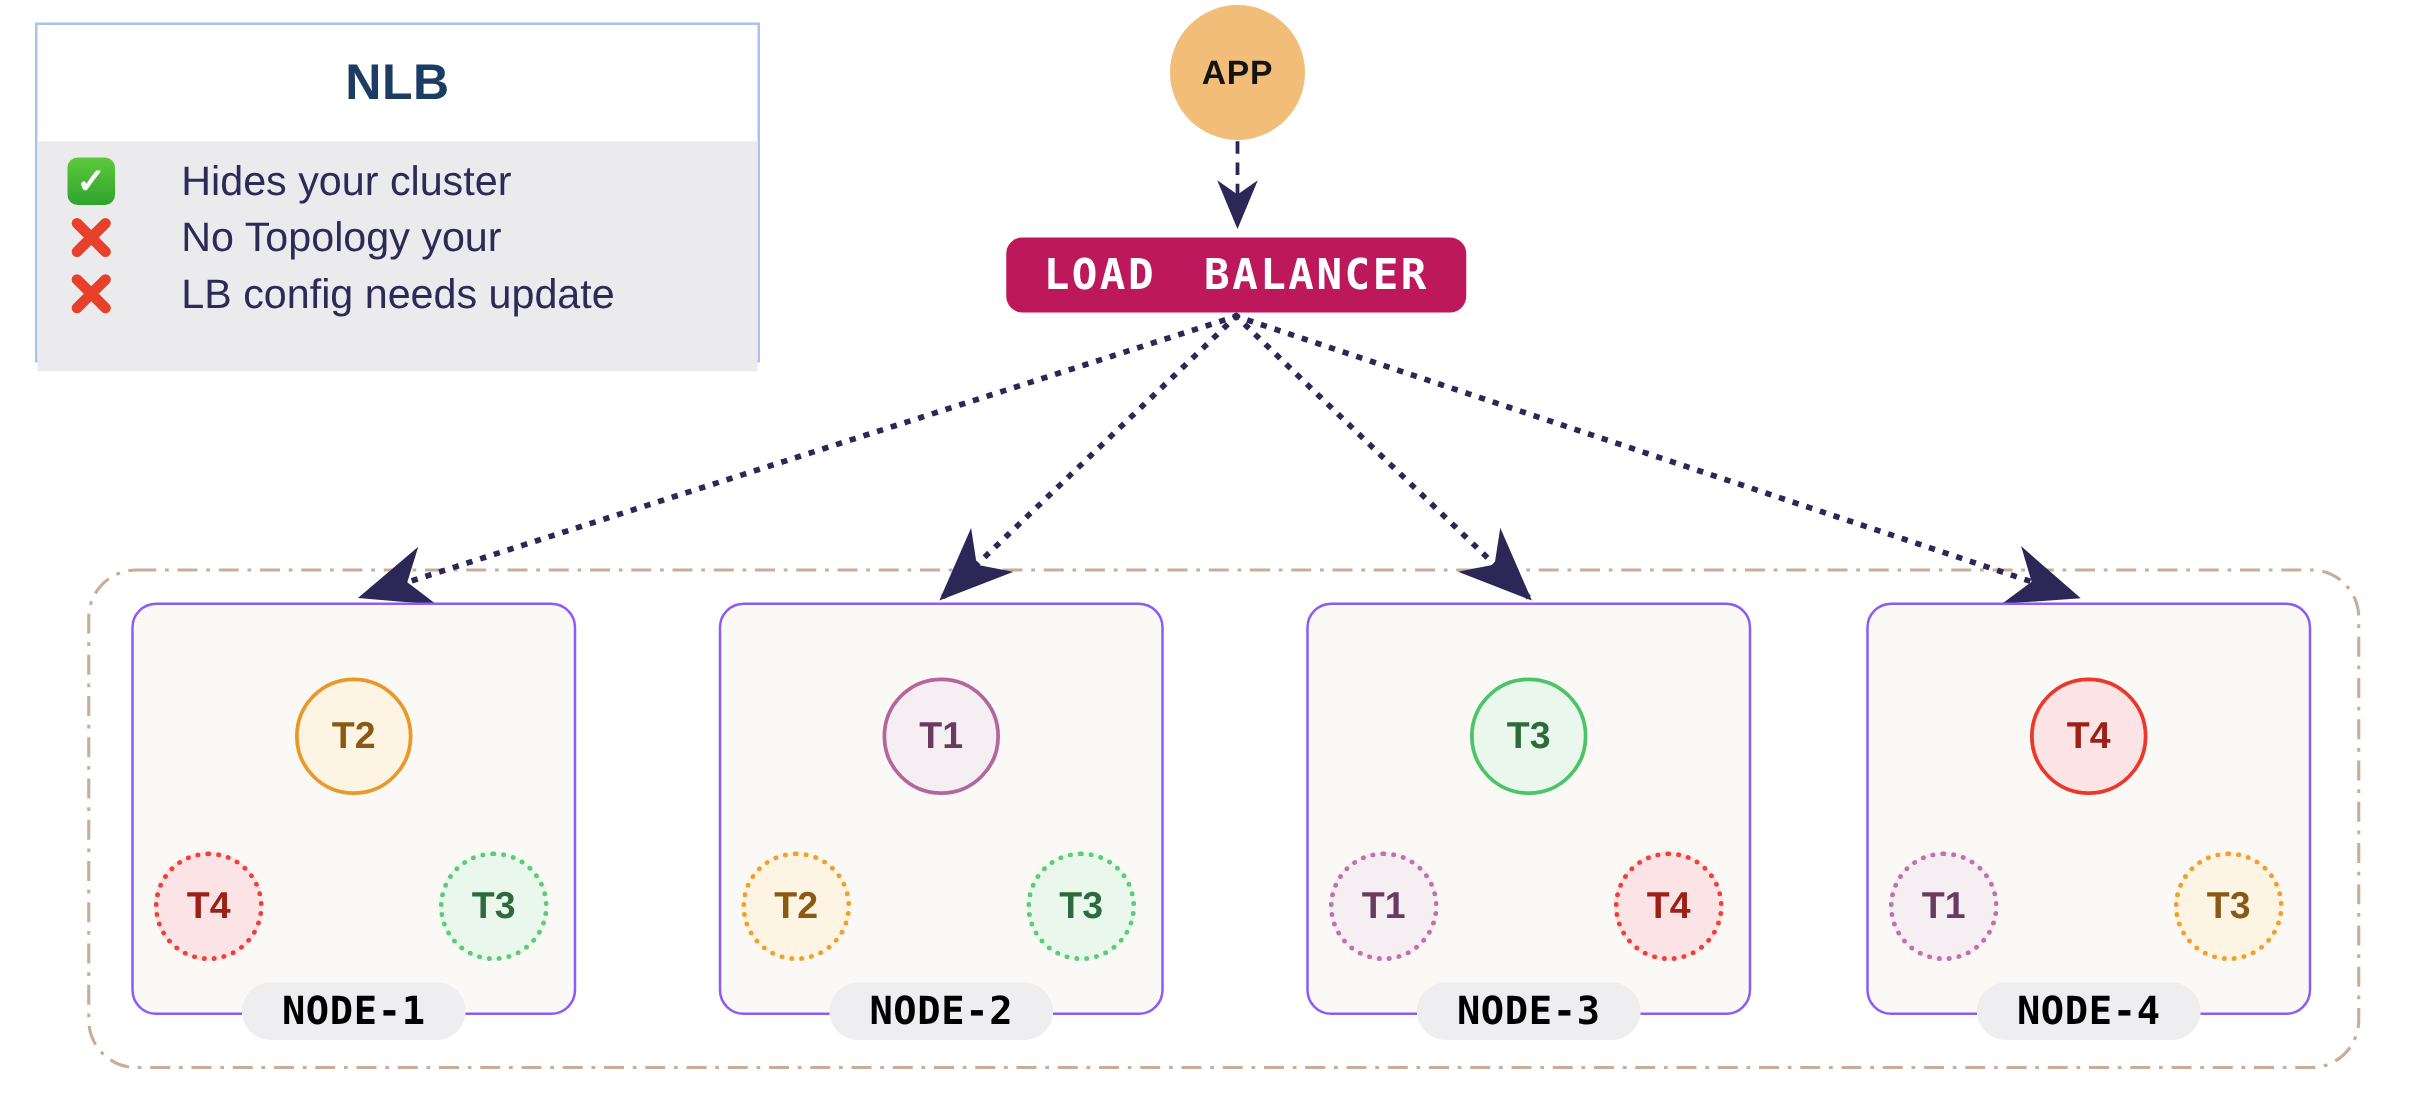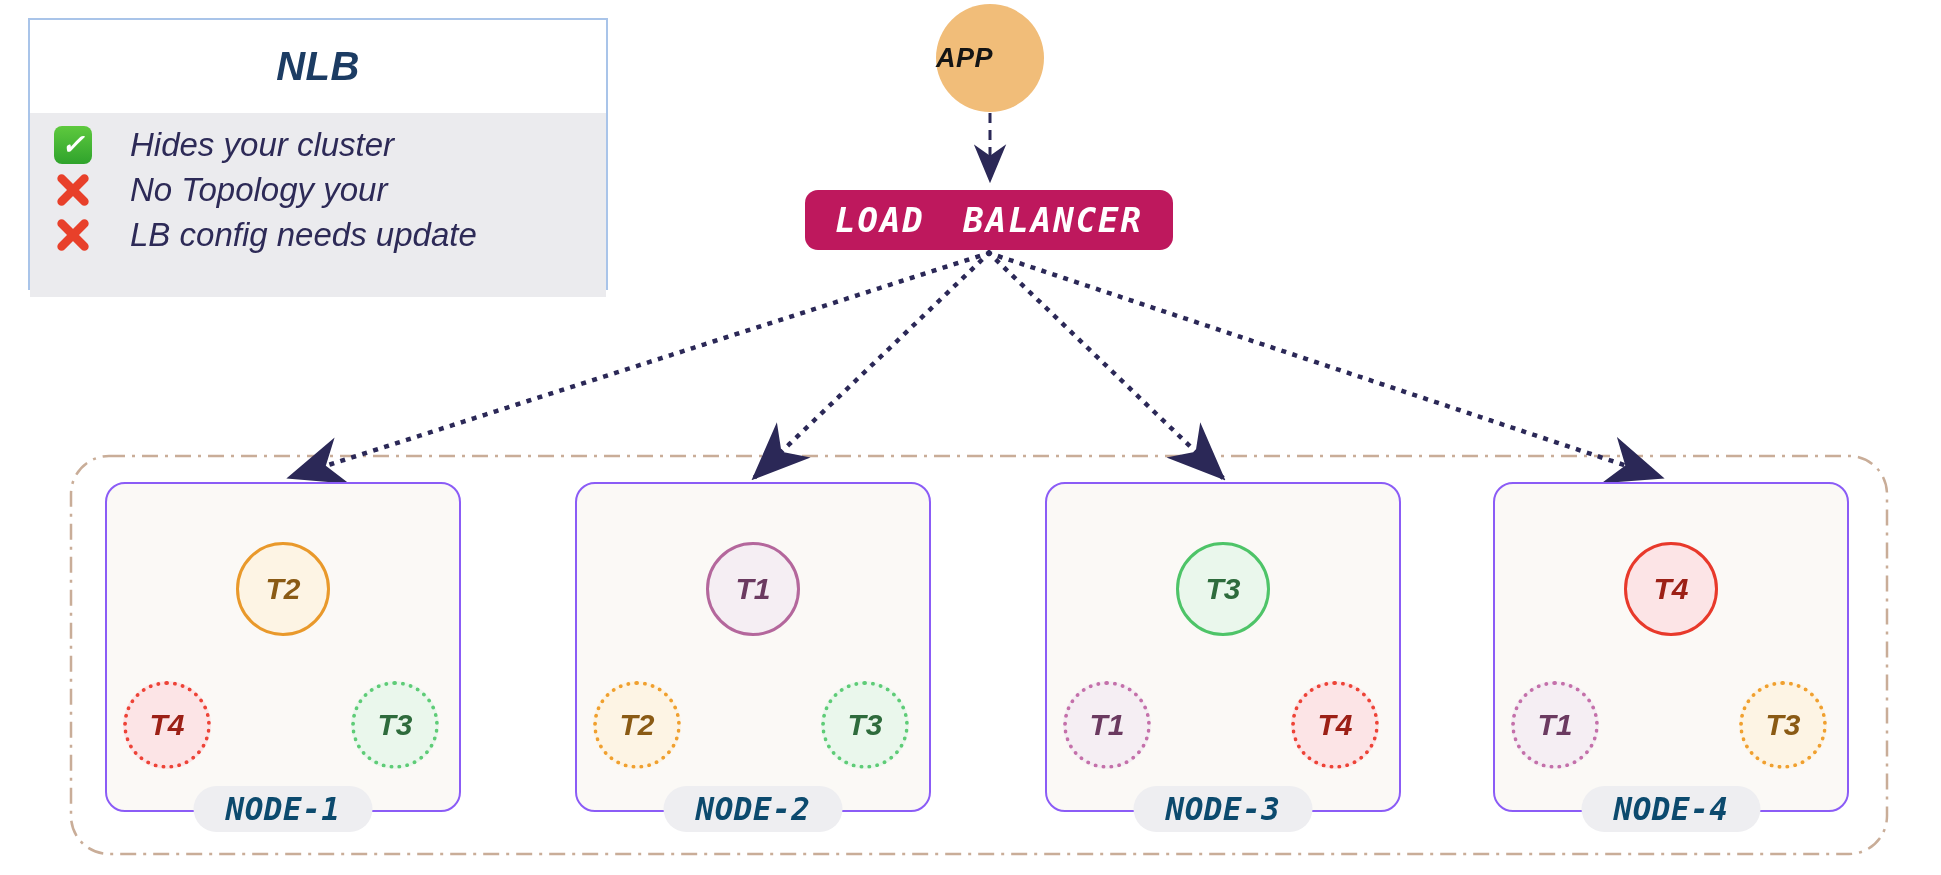--- a/index.html
+++ b/index.html
@@ -1,55 +1,55 @@
 <!DOCTYPE html>
 <html><head>
 <meta charset="utf-8">
 <style>
   html,body{margin:0;padding:0;background:#ffffff;}
   #canvas{position:relative;width:1941px;height:875px;background:#ffffff;overflow:hidden;
-          font-family:"Liberation Sans", sans-serif;font-style:italic;}
+          font-family:"Liberation Sans", sans-serif;}
 
   
   .nlb-panel{position:absolute;left:28px;top:18px;width:580px;height:272px;
              border:2px solid #a9c4e9;box-sizing:border-box;background:#ffffff;}
   .nlb-title{height:93px;display:flex;align-items:center;justify-content:center;
              font-size:40px;font-weight:600;color:#1c3c63;letter-spacing:0.5px;}
   .nlb-body{background:#ebebee;height:175px;padding:9px 0 0 22px;box-sizing:content-box;}
   .nlb-row{display:flex;align-items:center;height:45px;}
   .row-icon{width:42px;height:42px;flex:0 0 42px;display:flex;align-items:center;justify-content:center;}
   .check-box{width:38px;height:38px;border-radius:8px;
              background:linear-gradient(180deg,#5ec93e,#2fa32c);
              display:flex;align-items:center;justify-content:center;
              color:#ffffff;font-size:28px;font-weight:bold;}
-  .row-text{margin-left:36px;font-size:33px;color:#2d2a57;}
+  .row-text{margin-left:51px;font-size:33px;color:#2d2a57;}
 
   
   .app-circle{position:absolute;left:936px;top:4px;width:108px;height:108px;border-radius:50%;
-              background:#f1bd79;display:flex;align-items:center;justify-content:flex-start;
+              background:#f1bd79;display:flex;align-items:center;justify-content:center;
               font-size:27px;font-weight:800;color:#141414;letter-spacing:0.5px;}
 
   
   .lb-box{position:absolute;left:805px;top:190px;width:368px;height:60px;border-radius:13px;
           background:#be185d;display:flex;align-items:center;justify-content:center;
           font-family:"DejaVu Sans Mono", monospace;font-weight:bold;font-size:34px;
           color:#ffffff;letter-spacing:2px;word-spacing:16px;}
 
   
   .wires{position:absolute;left:0;top:0;width:1941px;height:875px;pointer-events:none;}
 
   
   .node{position:absolute;top:482px;width:356px;height:330px;background:#fbf9f6;
         border:2px solid #8b5cf6;border-radius:20px;box-sizing:border-box;}
   .node1{left:105px;} .node2{left:575px;} .node3{left:1045px;} .node4{left:1493px;}
 
   .node-pill{position:absolute;left:50%;bottom:-22px;transform:translateX(-50%);
              background:#eeeef1;border-radius:23px;height:46px;line-height:46px;
              padding:0 32px;font-family:"DejaVu Sans Mono", monospace;font-weight:bold;
-             font-size:31px;color:#0c4a6e;letter-spacing:0.5px;white-space:nowrap;}
+             font-size:31px;color:#000000;letter-spacing:0.5px;white-space:nowrap;}
 
   .tok{position:absolute;border-radius:50%;display:flex;align-items:center;justify-content:center;
        font-size:30px;font-weight:600;box-sizing:border-box;}
   .tok-top{width:94px;height:94px;left:50%;top:58px;margin-left:-47px;}
   .tok-bl{width:88px;height:88px;left:16px;top:197px;}
   .tok-br{width:88px;height:88px;right:20px;top:197px;}
   .solid{border-style:solid;border-width:3px;}
   .dotted{border-style:dotted;border-width:4px;}
 
   .tok-orange{border-color:#e9992b;background:#fdf4e4;color:#8a5a14;}

